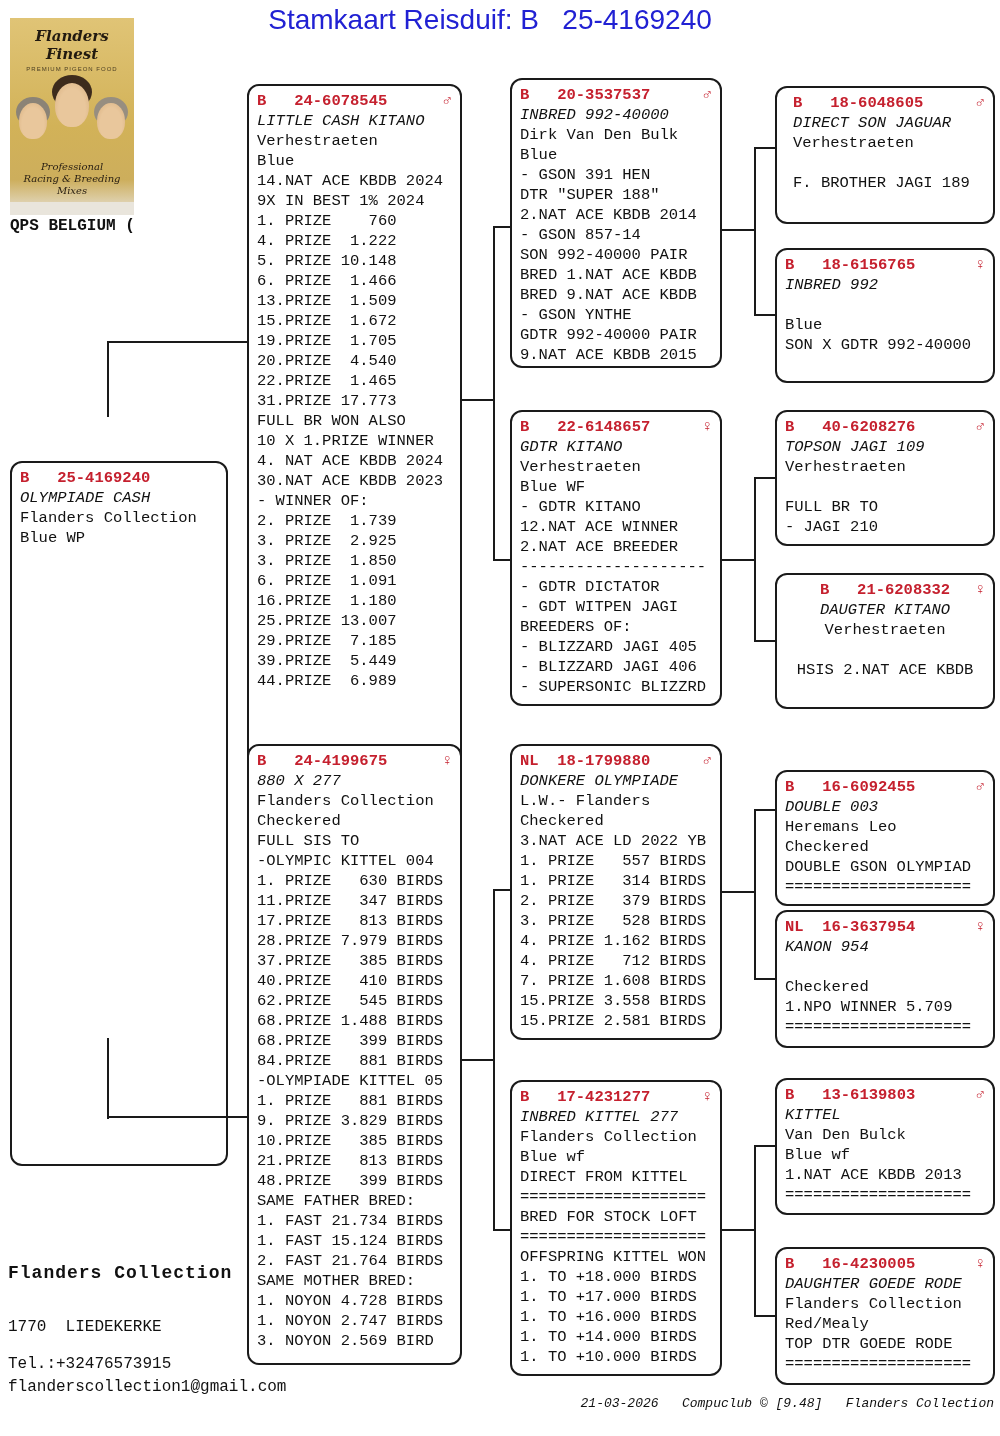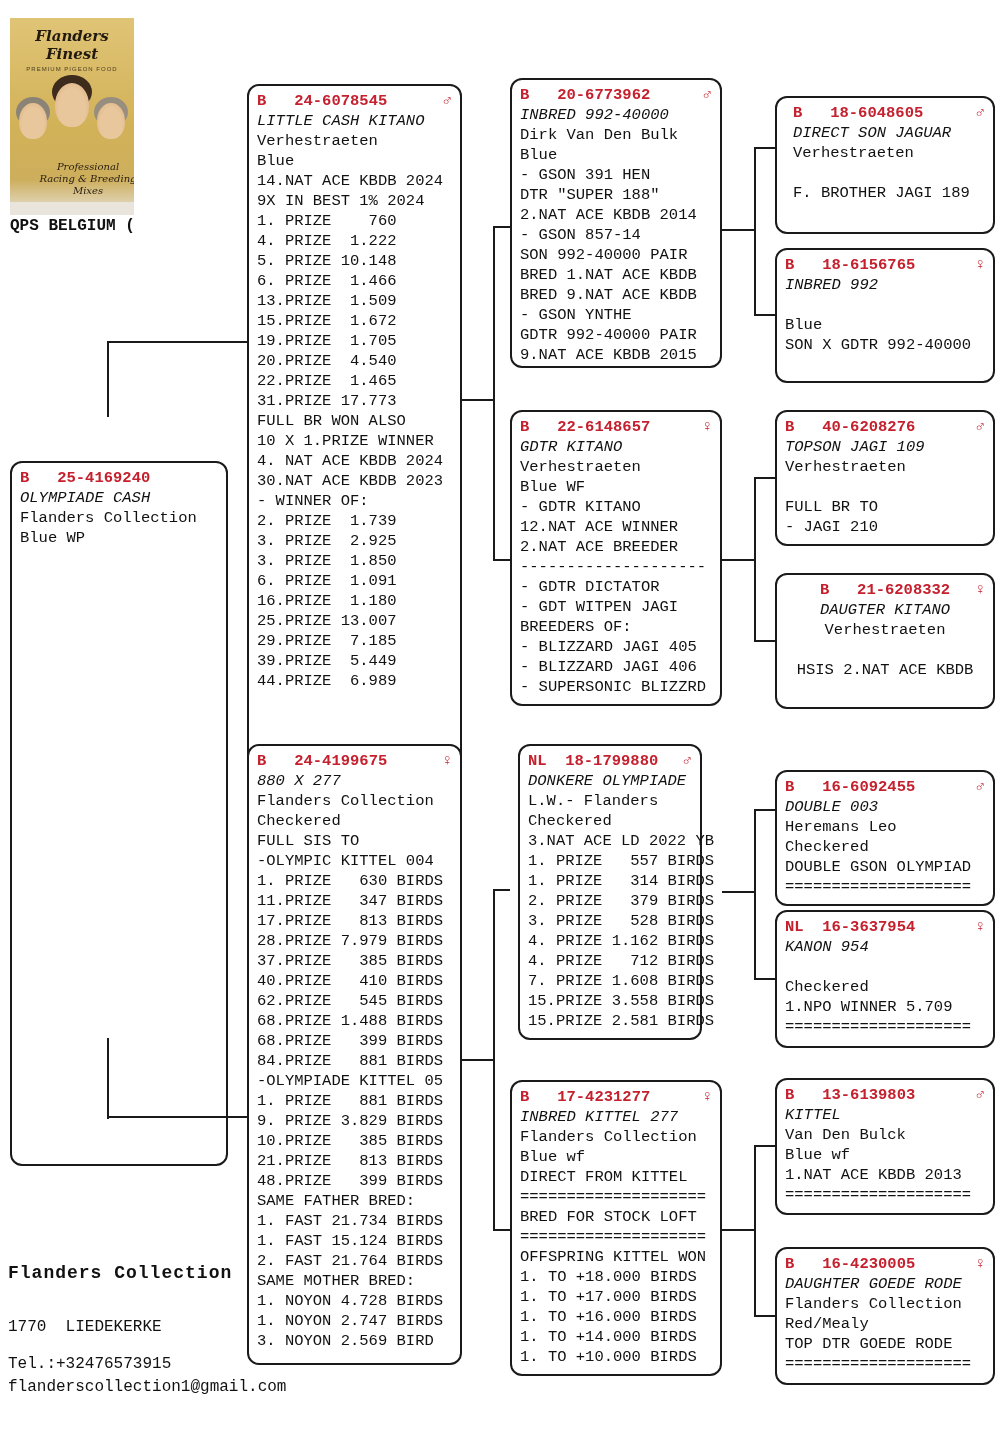--- a/index.html
+++ b/index.html
@@ -15,21 +15,21 @@
   .logo-brand{margin-top:9px;text-align:center;font-family:"DejaVu Serif","Liberation Serif",serif;
         font-style:italic;font-weight:bold;font-size:15px;color:#221a10;}
   .logo-tag{margin-top:3px;text-align:center;font-family:"Liberation Sans",sans-serif;
         font-size:6px;letter-spacing:1px;color:#4a3d22;}
   .faces{position:absolute;left:0;top:55px;width:124px;height:100px;}
   .hair{position:absolute;border-radius:50%;}
   .head{position:absolute;border-radius:50% 50% 46% 46%;
         background:radial-gradient(ellipse at 50% 60%,#e9c79c 55%,#d6ae7d 100%);}
   .logo-script{position:absolute;left:0;bottom:18px;width:100%;text-align:center;
         font-family:"DejaVu Serif","Liberation Serif",serif;font-style:italic;
-        font-size:10px;line-height:12px;color:#2b2114;padding-left:16px;}
+        font-size:10px;line-height:12px;color:#2b2114;}
   .logo-band{position:absolute;left:0;bottom:0;width:100%;height:13px;background:#e9e5dc;}
   .qps{position:absolute;left:10px;top:217px;font-size:16px;font-weight:bold;white-space:pre;}
   
   .pbox{position:absolute;background:#fff;border:2px solid #1a1a1a;border-radius:12px;
         padding:5px 8px 0 8px;box-sizing:border-box;}
   .bhead,.bname,.bline{white-space:pre;font-size:15.5px;line-height:20px;min-height:20px;}
   .bhead{position:relative;font-weight:bold;color:#c5202e;}
   .bsex{position:absolute;right:0px;top:0px;font-size:16px;}
   .bname{font-style:italic;}
   .cline{position:absolute;background:#1a1a1a;}
@@ -38,20 +38,21 @@
   .c-city{position:absolute;left:8px;top:1318px;font-size:16px;white-space:pre;}
   .c-tel{position:absolute;left:8px;top:1355px;font-size:16px;white-space:pre;}
   .c-mail{position:absolute;left:8px;top:1378px;font-size:16px;white-space:pre;}
   .footer{position:absolute;right:6px;top:1396px;font-size:13px;font-style:italic;white-space:pre;}
 </style>
 </head>
 <body>
 
 <div class="page">
 
+  <div class="title">Stamkaart Reisduif: B   25-4169240</div>
 
   <div class="logo">
     <div class="logo-brand">Flanders Finest</div>
     <div class="logo-tag">PREMIUM PIGEON FOOD</div>
     <div class="faces">
       <div class="hair" style="left:6px;top:24px;width:34px;height:30px;background:#8b8376;"></div>
       <div class="head" style="left:9px;top:30px;width:28px;height:36px;"></div>
       <div class="hair" style="left:42px;top:2px;width:40px;height:34px;background:#3d2b1c;"></div>
       <div class="head" style="left:45px;top:10px;width:34px;height:44px;"></div>
       <div class="hair" style="left:84px;top:24px;width:34px;height:30px;background:#978e80;"></div>
@@ -129,21 +130,21 @@
       <div class="bline">SAME FATHER BRED:</div>
       <div class="bline">1. FAST 21.734 BIRDS</div>
       <div class="bline">1. FAST 15.124 BIRDS</div>
       <div class="bline">2. FAST 21.764 BIRDS</div>
       <div class="bline">SAME MOTHER BRED:</div>
       <div class="bline">1. NOYON 4.728 BIRDS</div>
       <div class="bline">1. NOYON 2.747 BIRDS</div>
       <div class="bline">3. NOYON 2.569 BIRD</div>
     </div>
   <div class="pbox" style="left:510px;top:78px;width:212px;height:290px;">
-      <div class="bhead"><span>B   </span><span>20-6773962</span><span class="bsex">♂</span></div>
+      <div class="bhead"><span>B   </span><span>20-3537537</span><span class="bsex">♂</span></div>
       <div class="bname">INBRED 992-40000</div>
       <div class="bline">Dirk Van Den Bulk</div>
       <div class="bline">Blue</div>
       <div class="bline">- GSON 391 HEN</div>
       <div class="bline">DTR "SUPER 188"</div>
       <div class="bline">2.NAT ACE KBDB 2014</div>
       <div class="bline">- GSON 857-14</div>
       <div class="bline">SON 992-40000 PAIR</div>
       <div class="bline">BRED 1.NAT ACE KBDB</div>
       <div class="bline">BRED 9.NAT ACE KBDB</div>
@@ -160,21 +161,21 @@
       <div class="bline">12.NAT ACE WINNER</div>
       <div class="bline">2.NAT ACE BREEDER</div>
       <div class="bline">--------------------</div>
       <div class="bline">- GDTR DICTATOR</div>
       <div class="bline">- GDT WITPEN JAGI</div>
       <div class="bline">BREEDERS OF:</div>
       <div class="bline">- BLIZZARD JAGI 405</div>
       <div class="bline">- BLIZZARD JAGI 406</div>
       <div class="bline">- SUPERSONIC BLIZZRD</div>
     </div>
-  <div class="pbox" style="left:510px;top:744px;width:184px;height:296px;margin-left:8px;">
+  <div class="pbox" style="left:510px;top:744px;width:212px;height:296px;">
       <div class="bhead"><span>NL  </span><span>18-1799880</span><span class="bsex">♂</span></div>
       <div class="bname">DONKERE OLYMPIADE</div>
       <div class="bline">L.W.- Flanders</div>
       <div class="bline">Checkered</div>
       <div class="bline">3.NAT ACE LD 2022 YB</div>
       <div class="bline">1. PRIZE   557 BIRDS</div>
       <div class="bline">1. PRIZE   314 BIRDS</div>
       <div class="bline">2. PRIZE   379 BIRDS</div>
       <div class="bline">3. PRIZE   528 BIRDS</div>
       <div class="bline">4. PRIZE 1.162 BIRDS</div>
@@ -192,21 +193,21 @@
       <div class="bline">====================</div>
       <div class="bline">BRED FOR STOCK LOFT</div>
       <div class="bline">====================</div>
       <div class="bline">OFFSPRING KITTEL WON</div>
       <div class="bline">1. TO +18.000 BIRDS</div>
       <div class="bline">1. TO +17.000 BIRDS</div>
       <div class="bline">1. TO +16.000 BIRDS</div>
       <div class="bline">1. TO +14.000 BIRDS</div>
       <div class="bline">1. TO +10.000 BIRDS</div>
     </div>
-  <div class="pbox" style="left:775px;top:96px;width:220px;height:138px;padding-left:16px;">
+  <div class="pbox" style="left:775px;top:86px;width:220px;height:138px;padding-left:16px;">
       <div class="bhead"><span>B   </span><span>18-6048605</span><span class="bsex">♂</span></div>
       <div class="bname">DIRECT SON JAGUAR</div>
       <div class="bline">Verhestraeten</div>
       <div class="bline">&nbsp;</div>
       <div class="bline">F. BROTHER JAGI 189</div>
     </div>
   <div class="pbox" style="left:775px;top:248px;width:220px;height:135px;">
       <div class="bhead"><span>B   </span><span>18-6156765</span><span class="bsex">♀</span></div>
       <div class="bname">INBRED 992</div>
       <div class="bline">&nbsp;</div>
@@ -259,20 +260,21 @@
       <div class="bline">Red/Mealy</div>
       <div class="bline">TOP DTR GOEDE RODE</div>
       <div class="bline">====================</div>
     </div>
 
   <div class="c-name">Flanders Collection</div>
   <div class="c-city">1770  LIEDEKERKE</div>
   <div class="c-tel">Tel.:+32476573915</div>
   <div class="c-mail">flanderscollection1@gmail.com</div>
 
+  <div class="footer">21-03-2026   Compuclub © [9.48]   Flanders Collection</div>
 <div class="cline" style="left: 107px; top: 342px; width: 2px; height: 75px;"></div>
     <div class="cline" style="left: 107px; top: 341px; width: 140px; height: 2px;"></div>
     <div class="cline" style="left: 107px; top: 1038px; width: 2px; height: 81px;"></div>
     <div class="cline" style="left: 107px; top: 1116px; width: 140px; height: 2px;"></div>
     <div class="cline" style="left: 462px; top: 399px; width: 32px; height: 2px;"></div>
     <div class="cline" style="left: 493px; top: 227px; width: 2px; height: 333px;"></div>
     <div class="cline" style="left: 493px; top: 226px; width: 17px; height: 2px;"></div>
     <div class="cline" style="left: 493px; top: 559px; width: 17px; height: 2px;"></div>
     <div class="cline" style="left: 462px; top: 1059px; width: 32px; height: 2px;"></div>
     <div class="cline" style="left: 493px; top: 890px; width: 2px; height: 340px;"></div>

